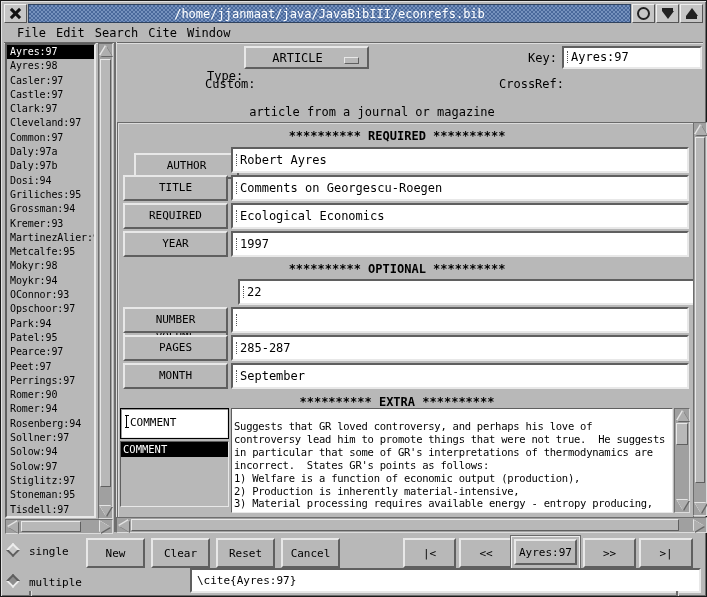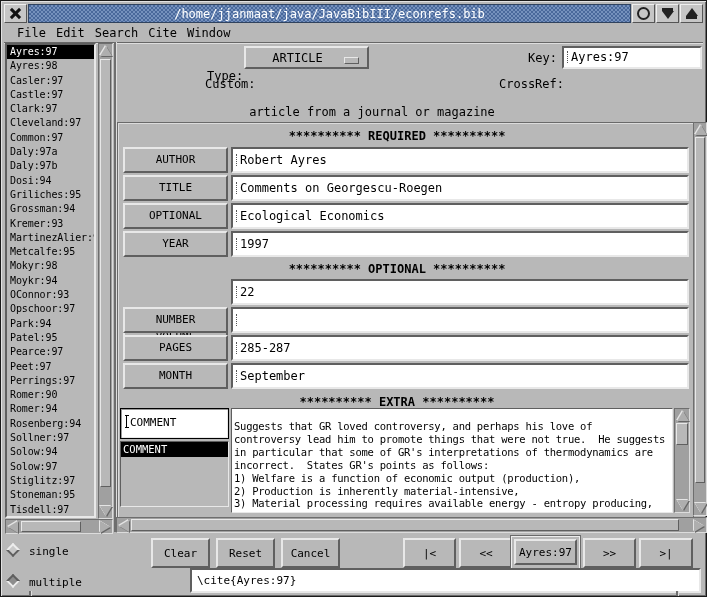--- a/index.html
+++ b/index.html
@@ -190,33 +190,33 @@
     <span class="caret"></span><span>Ayres:97</span>
   </div>
   <span class="lbl" style="left:204px;top:76px;">Custom:</span>
   <span class="lbl" style="left:498px;top:76px;">CrossRef:</span>
   <div class="lbl" style="left:116px;top:104px;width:510px;text-align:center;">article from a journal or magazine</div>
 
   <div class="fframe"></div>
 
   <div class="sec-header" style="top:128px;">********** REQUIRED **********</div>
 
-  <button class="flabel raised" style="top:146px;">AUTHOR</button>
+  <button class="flabel raised" style="top:152px;margin-left:11px;">AUTHOR</button>
   <div class="ffield sunken tfield" style="top:146px;"><span class="caret"></span><span>Robert Ayres</span></div>
   <button class="flabel raised" style="top:174px;">TITLE</button>
   <div class="ffield sunken tfield" style="top:174px;"><span class="caret"></span><span>Comments on Georgescu-Roegen</span></div>
-  <button class="flabel raised" style="top:202px;">OPTIONAL</button>
+  <button class="flabel raised" style="top:202px;">REQUIRED</button>
   <div class="ffield sunken tfield" style="top:202px;"><span class="caret"></span><span>Ecological Economics</span></div>
   <button class="flabel raised" style="top:230px;">YEAR</button>
   <div class="ffield sunken tfield" style="top:230px;"><span class="caret"></span><span>1997</span></div>
 
   <div class="sec-header" style="top:261px;">********** OPTIONAL **********</div>
 
   <button class="flabel raised" style="top:290px;margin-top:33px;">VOLUME</button>
-  <div class="ffield sunken tfield" style="top:278px;"><span class="caret"></span><span>22</span></div>
+  <div class="ffield sunken tfield" style="top:278px;margin-left:7px;"><span class="caret"></span><span>22</span></div>
   <button class="flabel raised" style="top:306px;">NUMBER</button>
   <div class="ffield sunken tfield" style="top:306px;"><span class="caret"></span><span></span></div>
   <button class="flabel raised" style="top:334px;">PAGES</button>
   <div class="ffield sunken tfield" style="top:334px;"><span class="caret"></span><span>285-287</span></div>
   <button class="flabel raised" style="top:362px;">MONTH</button>
   <div class="ffield sunken tfield" style="top:362px;"><span class="caret"></span><span>September</span></div>
 
   <div class="sec-header" style="top:394px;">********** EXTRA **********</div>
 
   <div class="fieldname-box">
@@ -252,20 +252,21 @@
   <div class="abs trough" style="left:115px;top:516px;width:591px;height:16px;">
     <span class="tri left" style="left:2px;top:2px;"></span>
     <div class="thumb" style="top:1px;bottom:1px;left:14px;width:548px;"></div>
     <span class="tri right" style="right:2px;top:2px;"></span>
   </div>
 
   <div class="abs" style="left:0;top:537px;width:85px;height:28px;">
     <span class="diamond" style="left:7px;top:7px;"></span>
     <span class="radio-lbl" style="left:28px;top:7px;">single</span>
   </div>
+  <button class="btn raised" style="left:85px;top:537px;width:59px;">New</button>
   <button class="btn raised" style="left:150px;top:537px;width:59px;">Clear</button>
   <button class="btn raised" style="left:215px;top:537px;width:59px;">Reset</button>
   <button class="btn raised" style="left:280px;top:537px;width:59px;">Cancel</button>
 
   <button class="btn raised" style="left:402px;top:537px;width:53px;">|&lt;</button>
   <button class="btn raised" style="left:458px;top:537px;width:54px;">&lt;&lt;</button>
   <div class="def-ring">
     <button class="btn raised">Ayres:97</button>
   </div>
   <button class="btn raised" style="left:582px;top:537px;width:53px;">&gt;&gt;</button>

